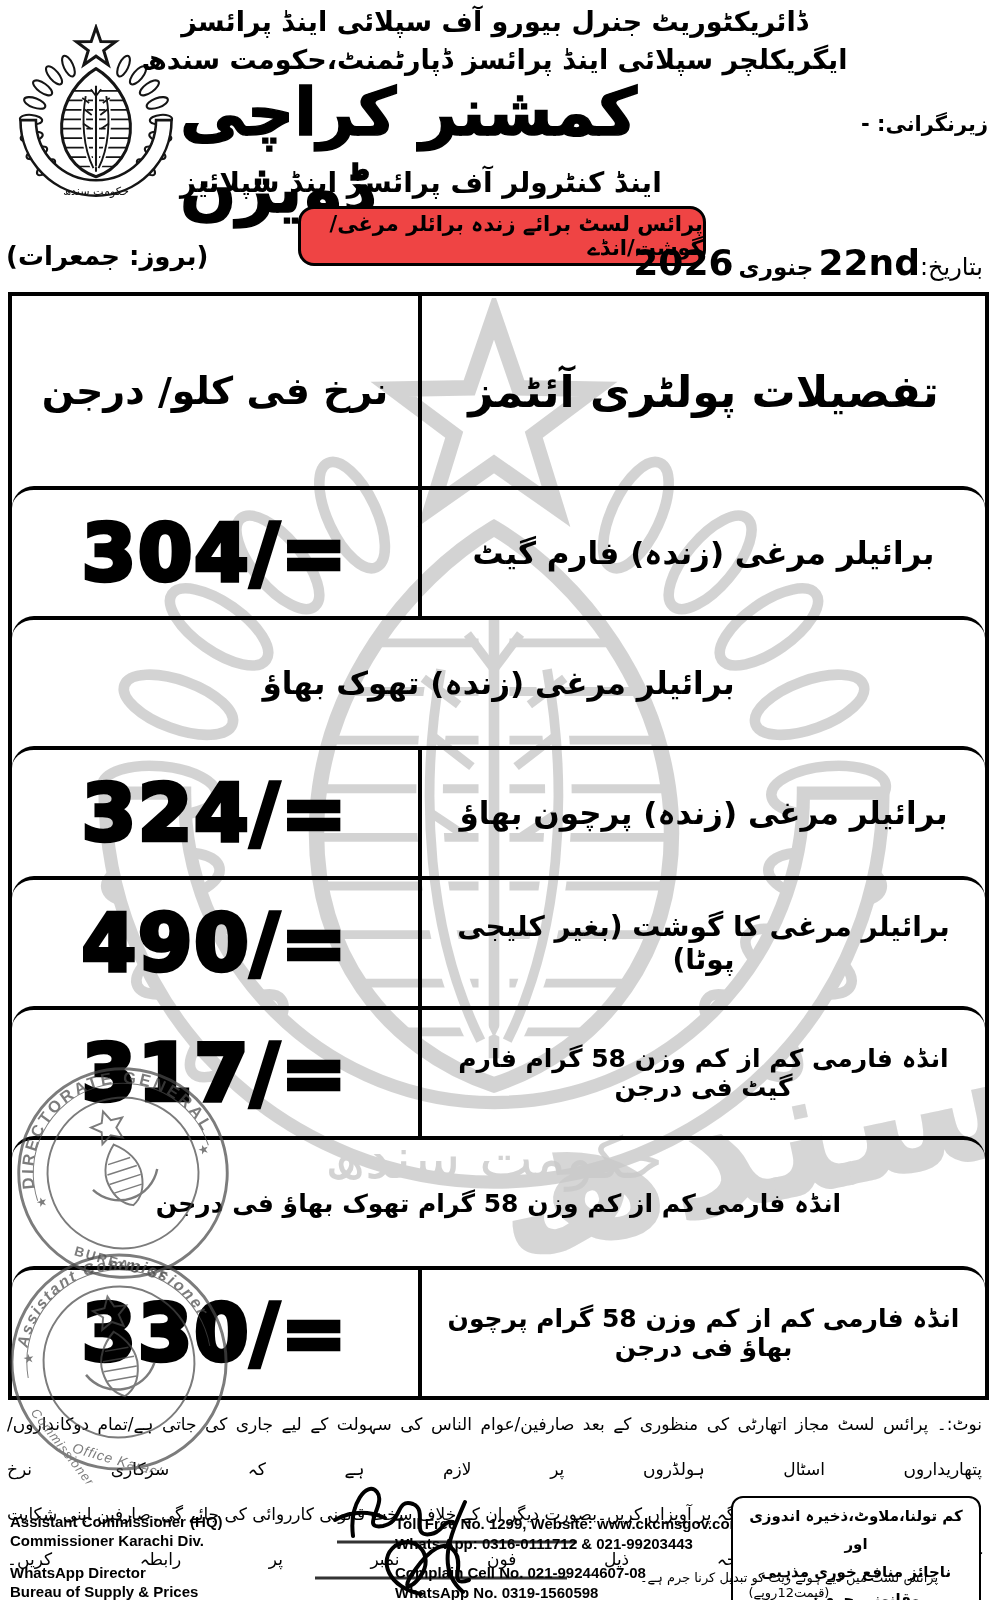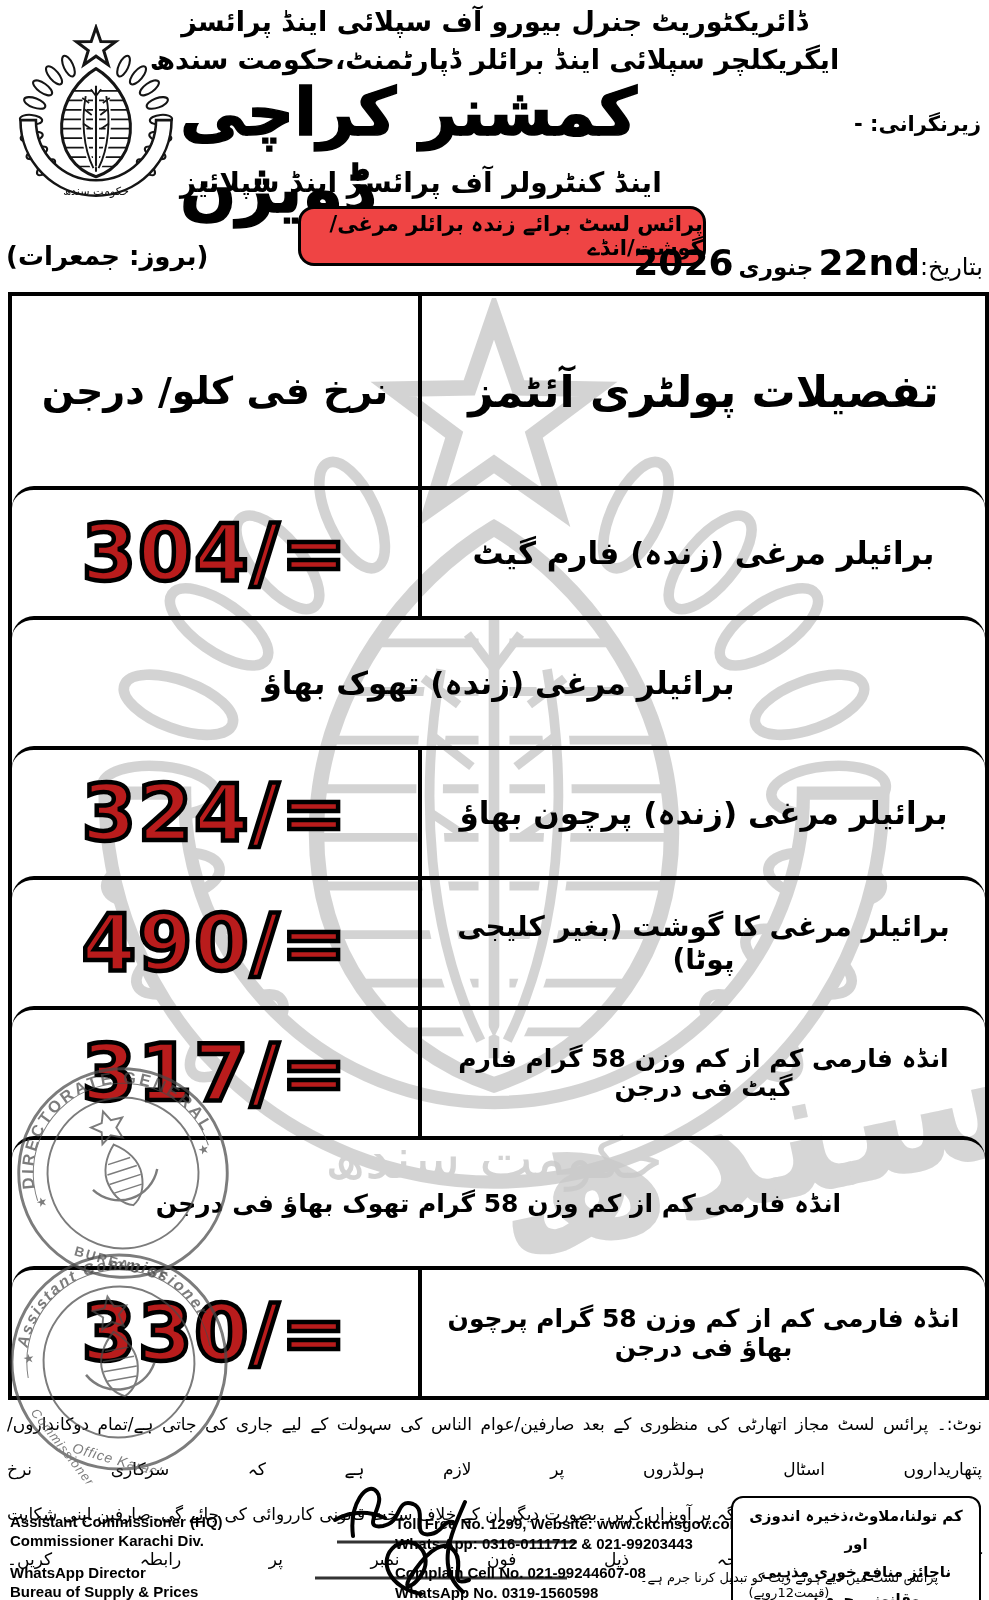--- a/index.html
+++ b/index.html
@@ -3,21 +3,21 @@
 <meta charset="utf-8">
 <style>
   html,body{margin:0;padding:0;background:#e8e8e8;}
   .page{position:relative;width:989px;height:1600px;background:#ffffff;overflow:hidden;
         font-family:"DejaVu Sans",sans-serif;color:#000;}
   .abs{position:absolute;}
   
   .dept-line{left:0;width:100%;text-align:center;font-weight:bold;font-size:27px;direction:rtl;z-index:3;}
   .dept1{top:6px;}
   .dept2{top:44px;}
-  .supervision{top:112px;right:8px;font-size:21px;font-weight:bold;direction:rtl;z-index:3;}
+  .supervision{top:112px;right:1px;font-size:21px;font-weight:bold;direction:rtl;z-index:3;}
   .main-title{top:74px;left:180px;width:640px;text-align:left;font-size:66px;font-weight:bold;
               letter-spacing:-1px;direction:rtl;-webkit-text-stroke:1.5px #000;z-index:3;}
   .subtitle{top:166px;left:180px;width:640px;text-align:left;font-size:28px;font-weight:bold;direction:rtl;z-index:3;}
   .notice-box{top:206px;left:298px;width:402px;height:54px;border:3px solid #000;border-radius:16px;
               display:flex;align-items:center;justify-content:center;font-size:21px;font-weight:bold;
               direction:rtl;background:#ef4444;z-index:3;}
   .date-line{top:242px;right:6px;direction:rtl;z-index:3;white-space:nowrap;}
   .date-prefix{font-size:24px;font-weight:normal;}
   .date-num{font-size:36px;font-weight:bold;}
   .date-month{font-size:23px;font-weight:bold;}
@@ -30,21 +30,21 @@
              direction:rtl;z-index:0;}
   
   .price-table{top:292px;left:8px;width:973px;border:4px solid #000;z-index:1;display:flex;flex-direction:column;}
   .tr{display:flex;border-top:4px solid #000;height:126px;border-radius:22px;}
   .tr:first-child{border-top:none;height:190px;}
   .td{display:flex;align-items:center;justify-content:center;box-sizing:border-box;}
   .td.price{flex:0 0 410px;border-right:4px solid #000;direction:ltr;}
   .td.item{flex:1;padding:0 8px;direction:rtl;text-align:center;}
   .th-price{font-size:38px;font-weight:bold;direction:rtl;}
   .th-item{font-size:44px;font-weight:bold;}
-  .price-val{font-size:78px;font-weight:bold;color:#b91c1c;-webkit-text-stroke:4.5px #000;letter-spacing:2px;}
+  .price-val{font-size:78px;font-weight:bold;color:#000000;-webkit-text-stroke:4.5px #000;letter-spacing:2px;}
   .item-lg{font-size:31px;font-weight:bold;}
   .item-md{font-size:28px;font-weight:bold;}
   .item-sm{font-size:25px;font-weight:bold;}
   
   .stamp{z-index:2;opacity:.72;pointer-events:none;}
   .stamp1{top:1062px;left:12px;width:222px;height:222px;transform:rotate(-18deg);}
   .stamp2{top:1248px;left:5px;width:228px;height:228px;transform:rotate(-10deg);}
   
   .note{top:1402px;left:7px;width:975px;direction:rtl;z-index:1;}
   .note-line{font-size:17px;line-height:45px;text-align:justify;text-align-last:justify;}
@@ -118,21 +118,21 @@
 
   <svg class="abs wm-crest" viewBox="0 0 200 240">
       <use href="#sindh-crest"></use>
     </svg>
   <div class="abs wm-callig">حکومتِ سندھ</div>
 
   <svg class="abs header-emblem" viewBox="0 0 200 240">
       <use href="#sindh-crest"></use>
     </svg>
   <div class="abs dept-line dept1">ڈائریکٹوریٹ جنرل بیورو آف سپلائی اینڈ پرائسز</div>
-  <div class="abs dept-line dept2">ایگریکلچر سپلائی اینڈ برائلر ڈپارٹمنٹ،حکومت سندھ</div>
+  <div class="abs dept-line dept2">ایگریکلچر سپلائی اینڈ پرائسز ڈپارٹمنٹ،حکومت سندھ</div>
   <div class="abs supervision">زیرنگرانی: -</div>
   <div class="abs main-title">کمشنر کراچی ڈویژن</div>
   <div class="abs subtitle">اینڈ کنٹرولر آف پرائسز اینڈ سپلائیز</div>
   <div class="abs notice-box">پرائس لسٹ برائے زندہ برائلر مرغی/گوشت/انڈے</div>
   <div class="abs date-line">
     <span class="date-prefix">بتاریخ:</span><span class="date-num">22nd</span>
     <span class="date-month">جنوری</span>
     <span class="date-num">2026</span>
   </div>
   <div class="abs weekday">(بروز: جمعرات)</div>

